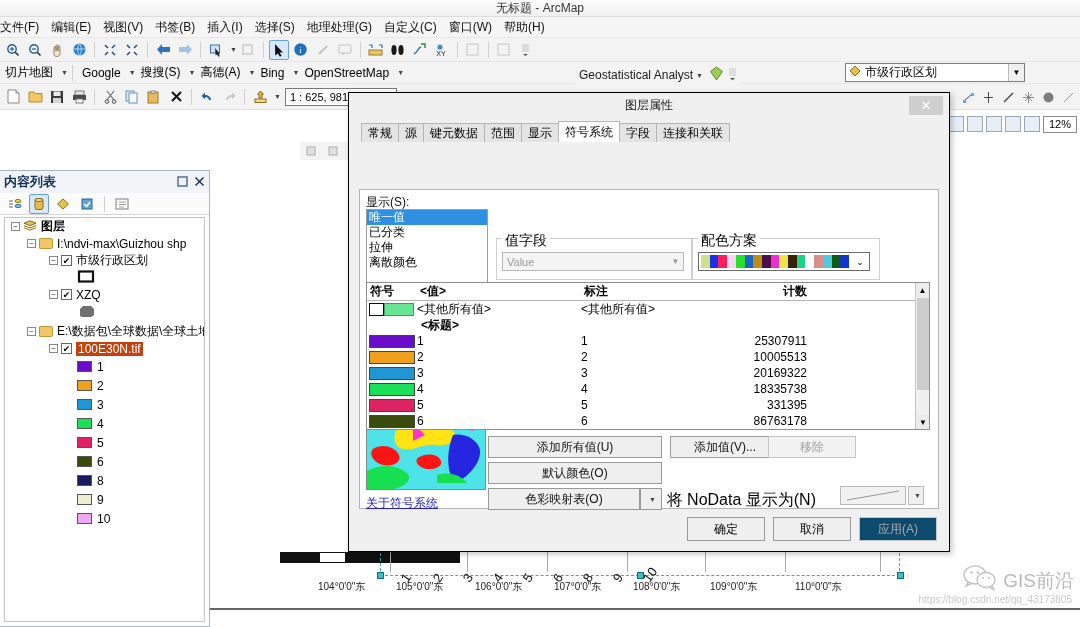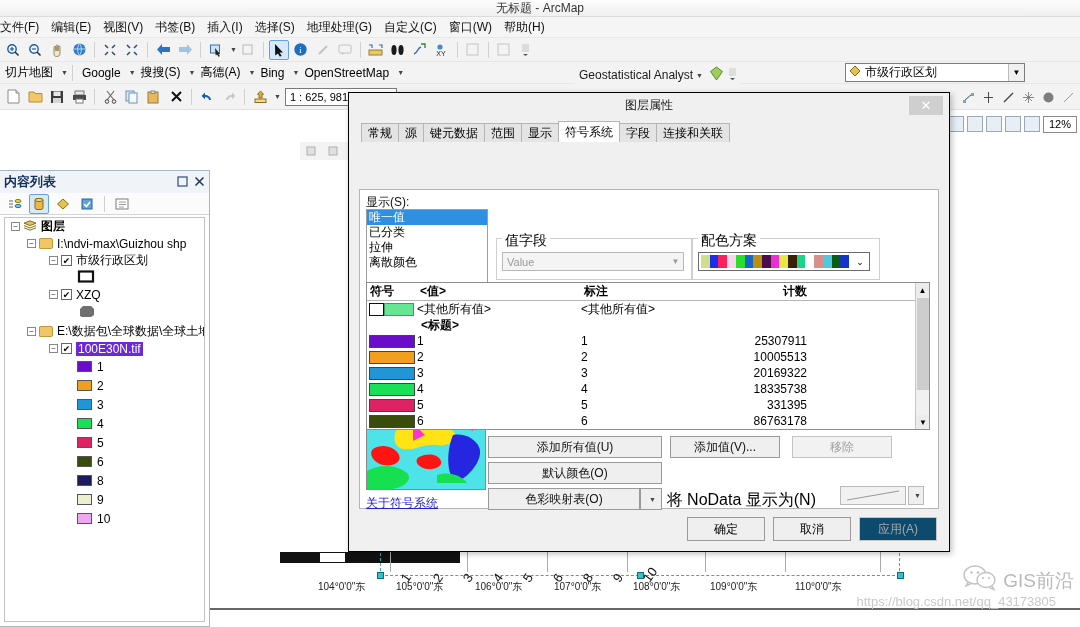--- a/index.html
+++ b/index.html
@@ -76,39 +76,39 @@
   #toc-body{ position:absolute; top:46px; left:4px; right:4px; bottom:4px;
     border:1px solid #c3c3c3; background:#fff; overflow:hidden; }
   .tline{ display:flex; align-items:center; height:17px; font-size:12px; white-space:nowrap; }
   .exp{ width:9px; height:9px; border:1px solid #888; background:#fff; font-size:8px;
         line-height:7px; text-align:center; color:#333; margin-right:3px; flex:none;}
   .cbx{ width:11px; height:11px; border:1px solid #666; background:#fff; margin-right:4px;
         font-size:9px; line-height:10px; text-align:center; flex:none; }
   .swatch{ width:15px; height:11px; border:1px solid #555; margin-right:5px; flex:none;}
   .fold{ width:14px; height:11px; background:#f0c667; border:1px solid #c09a3a;
          border-radius:1px 2px 2px 1px; margin-right:4px; flex:none;}
-  .sel-txt{ background:#6d28d9; color:#fff; padding:0 2px; }
+  .sel-txt{ background:#c2410c; color:#fff; padding:0 2px; }
   
   #map{
     position:absolute; left:210px; top:170px; right:0; bottom:0;
     background:#ffffff; overflow:hidden;
   }
   .dashrect{ position:absolute; border:1px dashed #3aa9b5; }
   .handle{ position:absolute; width:7px; height:7px; background:#35c1c9; border:1px solid #0c6d73; }
   #scalebar{ position:absolute; left:70px; top:382px; width:180px; height:11px; display:flex;}
   #scalebar div{ height:100%; }
   .gridline{ position:absolute; width:1px; background:#a9a9a9; }
   .lonlab{ position:absolute; font-size:10px; color:#222; white-space:nowrap;}
   .rotnum{ position:absolute; font-size:13px; color:#111;
            transform:rotate(-55deg); transform-origin:left bottom; }
   #bottomline{ position:absolute; left:0; right:0; top:438px; height:2px; background:#666; }
   
   #wm{ position:absolute; right:6px; top:394px; display:flex; align-items:center; gap:6px;
        color:#b9b9b9; font-size:19px; }
-  #wmurl{ position:absolute; right:24px; top:424px; color:#c9c9c9; font-size:13px; }
+  #wmurl{ position:absolute; right:8px; top:424px; color:#c9c9c9; font-size:10px; }
   
   #dlg{
     position:absolute; left:348px; top:92px; width:602px; height:460px;
     background:#f0f0f0; border:1px solid #000000; box-shadow:2px 2px 6px rgba(0,0,0,.25);
   }
   #dlg-title{
     height:25px; background:#f0f0f0; display:flex; align-items:center;
     justify-content:center; font-size:12px; color:#1b1b1b; position:relative;
   }
   #dlg-close{
@@ -901,21 +901,21 @@
           </div>
         <div id="tblscroll">
           <div class="sbtn">▲</div>
           <div id="sbthumb"></div>
           <div class="sbtn" style="position:absolute;bottom:0;width:14px">▼</div>
         </div>
       </div>
 
       <div class="dbtn" style="left:128px;top:246px;width:174px">添加所有值(U)</div>
       <div class="dbtn" style="left:310px;top:246px;width:110px">添加值(V)...</div>
-      <div class="dbtn disabled" style="left:432px;top:246px;width:100px">移除</div>
+      <div class="dbtn disabled" style="left:408px;top:246px;width:88px">移除</div>
       <div class="dbtn" style="left:128px;top:272px;width:174px">默认颜色(O)</div>
       <div class="dbtn" style="left:128px;top:298px;width:152px">色彩映射表(O)</div>
       <div class="dbtn" style="left:280px;top:298px;width:22px">
         <span class="caret">▼</span>
       </div>
 
       <div id="nodata-lbl">将 NoData 显示为(N)</div>
       <div id="nodata-box">
         <svg width="64" height="17" viewBox="0 0 64 17">
             <line x1="6" y1="13" x2="58" y2="4" stroke="#9a9a9a" stroke-width="1.2"></line>

